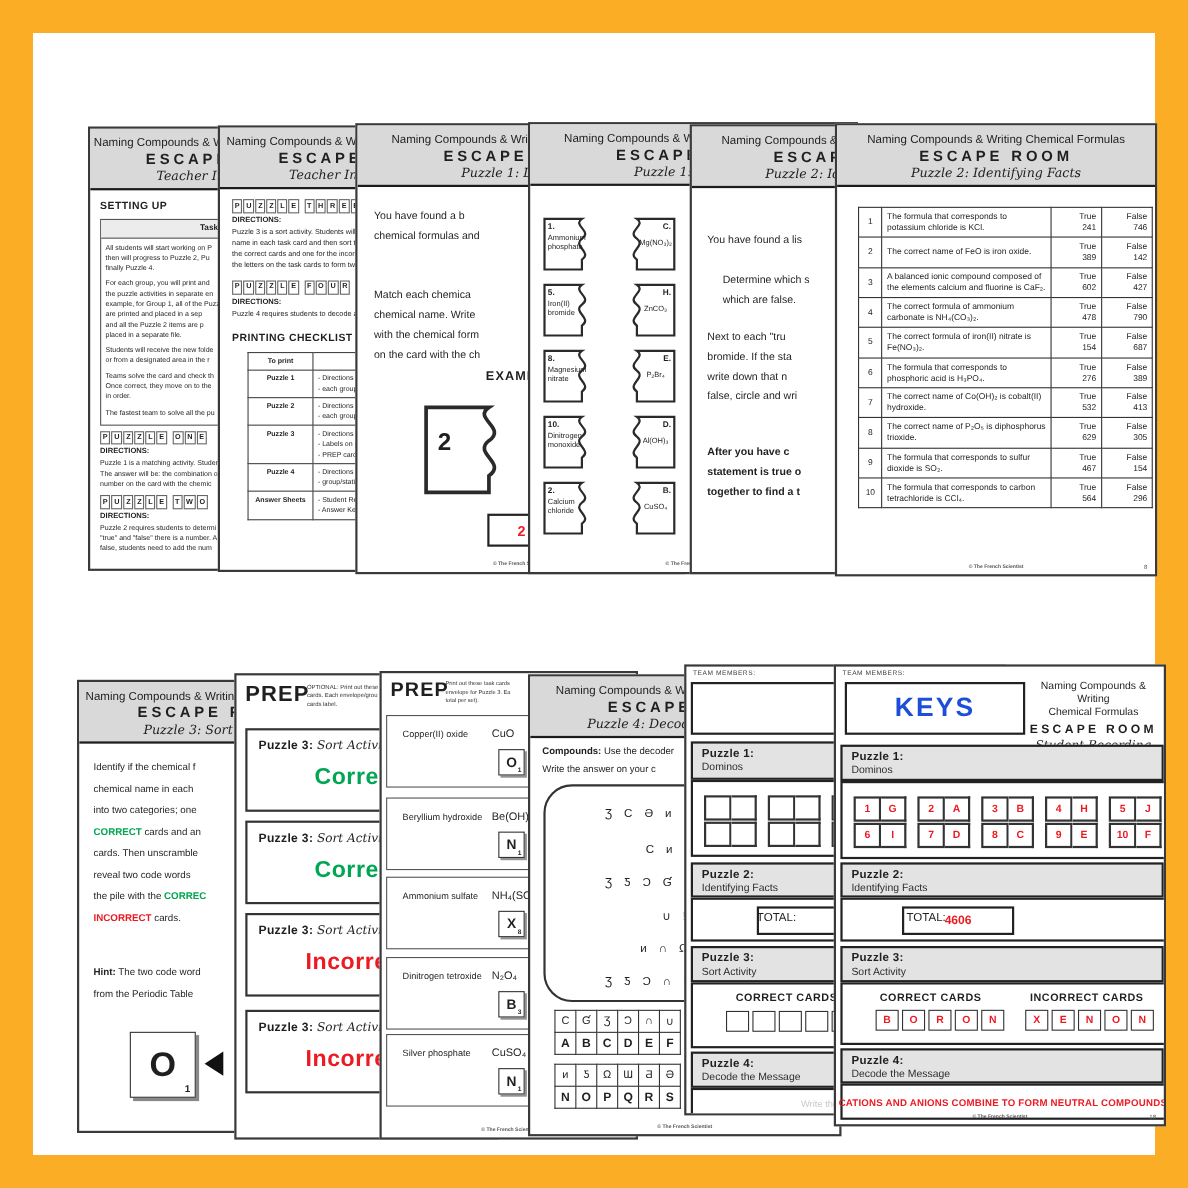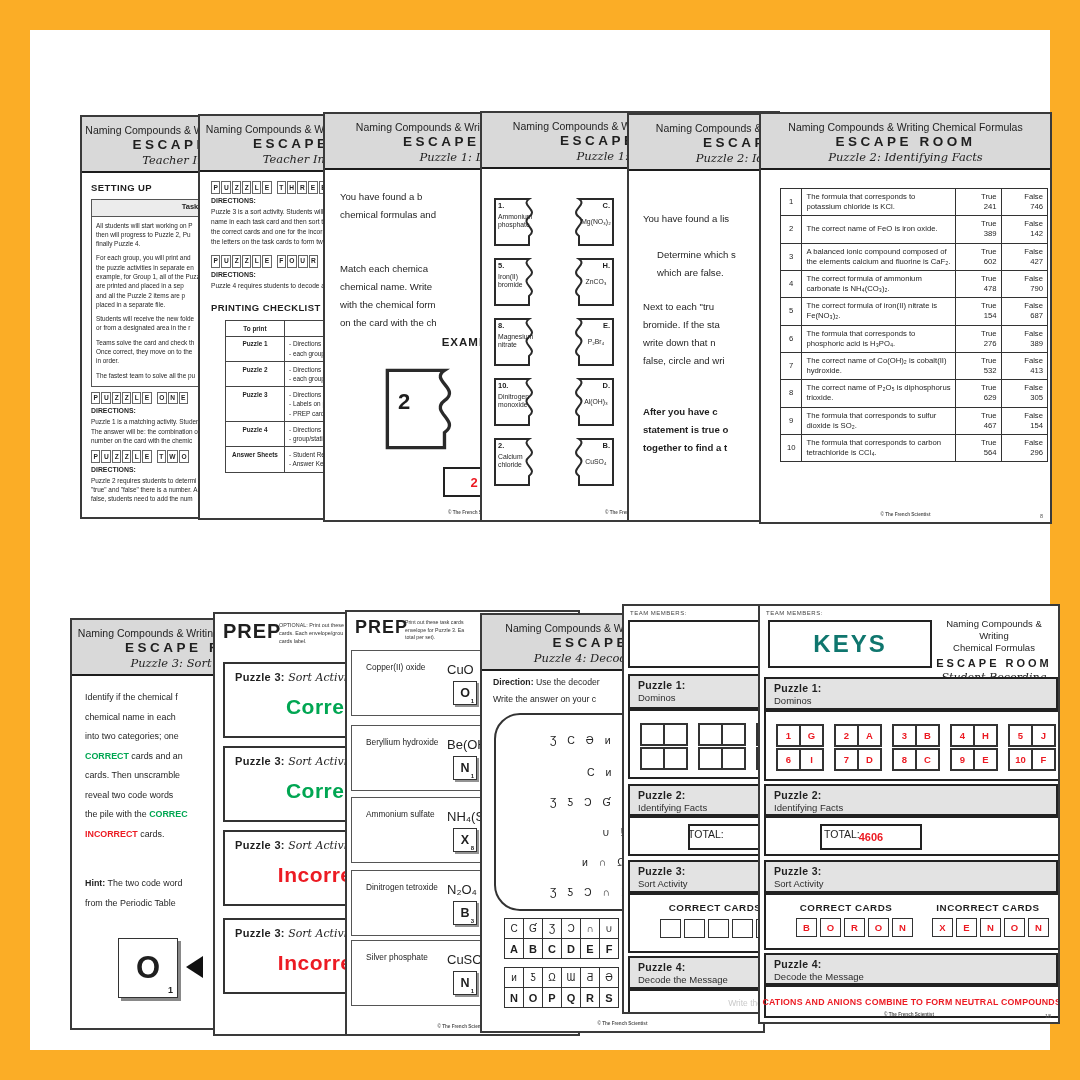--- a/index.html
+++ b/index.html
@@ -58,21 +58,21 @@
   .prep-word{position:absolute;font-weight:800;font-size:20px;letter-spacing:1px;}
   .prep-note{position:absolute;font-size:5.4px;line-height:1.45;color:#333;}
   .plabel{position:absolute;border:2px solid #333;background:#fff;}
   .plabel .l1{position:absolute;left:10px;top:7px;white-space:nowrap;font-size:11px;}
   .plabel .l1 b{font-weight:800;letter-spacing:.3px;}
   .plabel .scr{font-family:"DejaVu Serif",serif;font-style:italic;}
   .plabel .word{position:absolute;left:0;top:31px;width:200px;text-align:center;font-weight:800;font-size:21px;letter-spacing:.5px;}
   .wg{color:#00A652;} .wr{color:#EC1B23;}
   .pcard{position:absolute;border:1.5px solid #555;background:#fff;}
   .pcard .nm{position:absolute;top:11px;white-space:nowrap;font-size:8.3px;}
-  .pcard .fm{position:absolute;top:11px;white-space:nowrap;font-size:13px;}
+  .pcard .fm{position:absolute;top:11px;white-space:nowrap;font-size:10px;}
   .minitile{position:absolute;left:0;right:0;margin:0 auto;top:30px;width:22px;height:22px;border:1.5px solid #333;box-shadow:2px 2px 0 rgba(40,40,40,.5);background:#fff;display:flex;align-items:center;justify-content:center;font-weight:700;font-size:12.5px;}
   .minitile .sub{position:absolute;right:2px;bottom:0;font-size:6px;}
   
   .jdir{position:absolute;left:11px;white-space:nowrap;font-size:8.7px;}
   .jdir b{font-weight:800;}
   .msgbox{position:absolute;left:12px;top:98px;width:330px;height:194px;border:2px solid #333;border-radius:26px;}
   .msgline{position:absolute;white-space:nowrap;font-size:10.5px;letter-spacing:4px;color:#222;}
   table.dec{border-collapse:collapse;position:absolute;left:22px;}
   table.dec td{border:1.5px solid #333;width:18px;height:19px;text-align:center;font-size:10px;padding:0;}
   table.dec td.ltr{font-weight:800;font-size:11px;}
@@ -86,21 +86,21 @@
   .dompair{position:absolute;display:flex;}
   .domcell{width:21px;height:19px;border:2px solid #333;background:#fff;display:flex;align-items:center;justify-content:center;font-weight:800;font-size:9.5px;color:#EC1B23;}
   .domcell + .domcell{border-left:none;}
   .blankcell{color:transparent;}
   .total-label{position:absolute;font-weight:400;font-size:10.5px;margin-left:48px;}
   .total-box{position:absolute;border:2px solid #222;display:flex;align-items:center;justify-content:center;font-weight:800;font-size:11px;color:#EC1B23;}
   .cards-label{position:absolute;font-weight:800;font-size:9.8px;letter-spacing:.5px;text-align:center;}
   .lcells{position:absolute;display:flex;gap:3px;}
   .lcell{width:19px;height:17px;border:1.5px solid #333;display:flex;align-items:center;justify-content:center;font-weight:800;font-size:9.5px;color:#EC1B23;background:#fff;}
   .placeholder{position:absolute;color:#c9c9c9;font-size:8.5px;white-space:nowrap;}
-  .keysword{color:#0f766e;font-weight:800;font-size:24px;letter-spacing:2px;}
+  .keysword{color:#1d4ed8;font-weight:800;font-size:24px;letter-spacing:2px;}
   .khead{position:absolute;text-align:center;}
   .khead .h1{font-size:9.5px;line-height:1.25;}
   .khead .h2{font-weight:800;font-size:11px;letter-spacing:3px;margin-top:3px;}
   .khead .h3{font-family:"DejaVu Serif",serif;font-style:italic;font-size:11px;margin-top:2px;}
   .answerbar{position:absolute;border:2px solid #222;display:flex;align-items:center;justify-content:center;}
   .answerbar span{color:#EC1B23;font-weight:800;font-size:8.8px;white-space:nowrap;letter-spacing:.2px;}
 </style>
 </head>
 <body>
 
@@ -570,21 +570,21 @@
         </div>
     <div class="foot">© The French Scientist</div>
   </section>
 
   <section class="page" style="left:450px;top:583px;width:285px;height:420px;z-index:4">
     <header class="phead">
       <div class="t1">Naming Compounds &amp; Writing Chemical Formulas</div>
       <div class="t2">ESCAPE ROOM</div>
       <div class="t3">Puzzle 4: Decode the Message</div>
     </header>
-    <div class="jdir" style="top:62px"><b>Direction:</b><span> Use the decoder</span></div>
+    <div class="jdir" style="top:62px"><b>Compounds:</b><span> Use the decoder</span></div>
     <div class="jdir" style="top:79px">Write the answer on your c</div>
     <div class="msgbox">
           <div id="j-msg">
             <div class="msgline" style="left: 54px; top: 19px;">Ʒ Ϲ Ə и Ƽ</div>
             <div class="msgline" style="left: 91px; top: 51px;">Ϲ и ɾ</div>
             <div class="msgline" style="left: 54px; top: 81px;">Ʒ Ƽ Ɔ Ɠ ɾ</div>
             <div class="msgline" style="left: 106px; top: 111px;">∪ !</div>
             <div class="msgline" style="left: 86px; top: 141px;">и ∩ Ω</div>
             <div class="msgline" style="left: 54px; top: 171px;">Ʒ Ƽ Ɔ ∩ !</div>
           </div>

